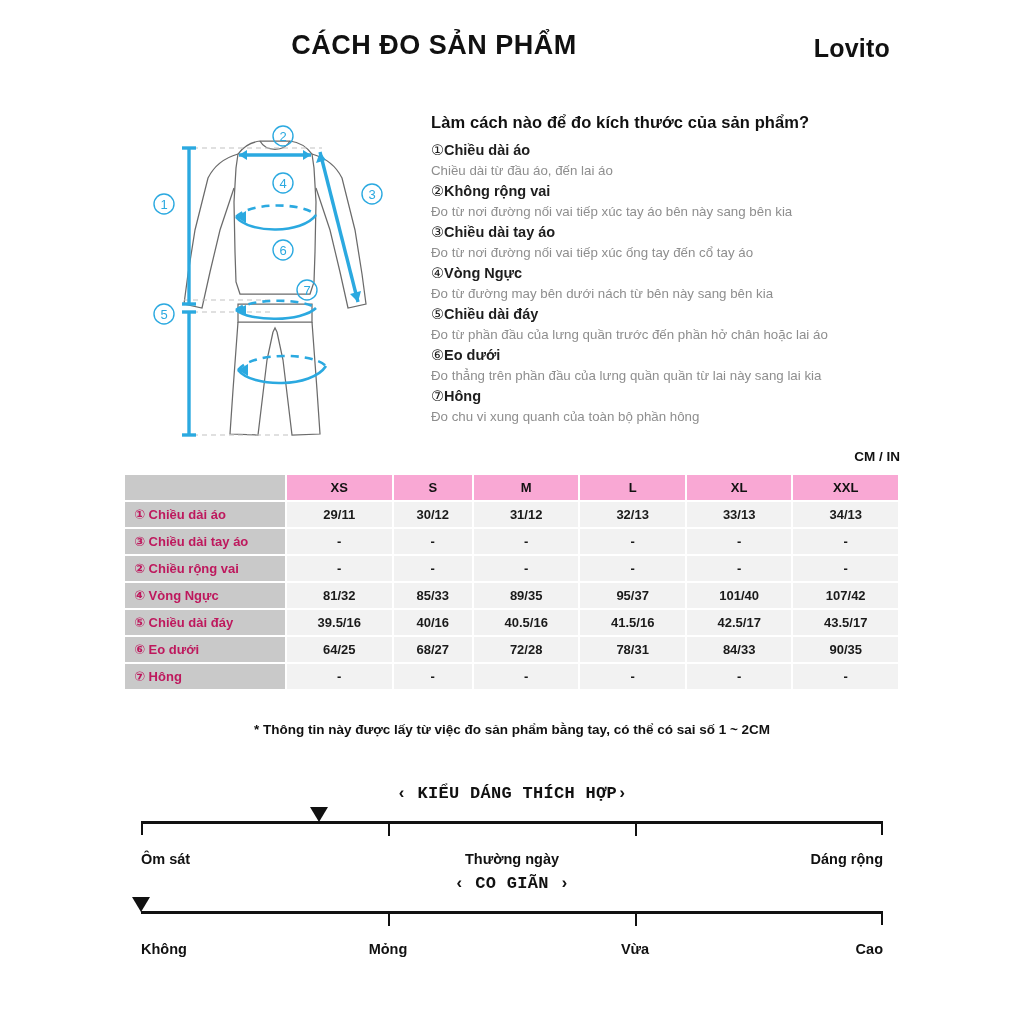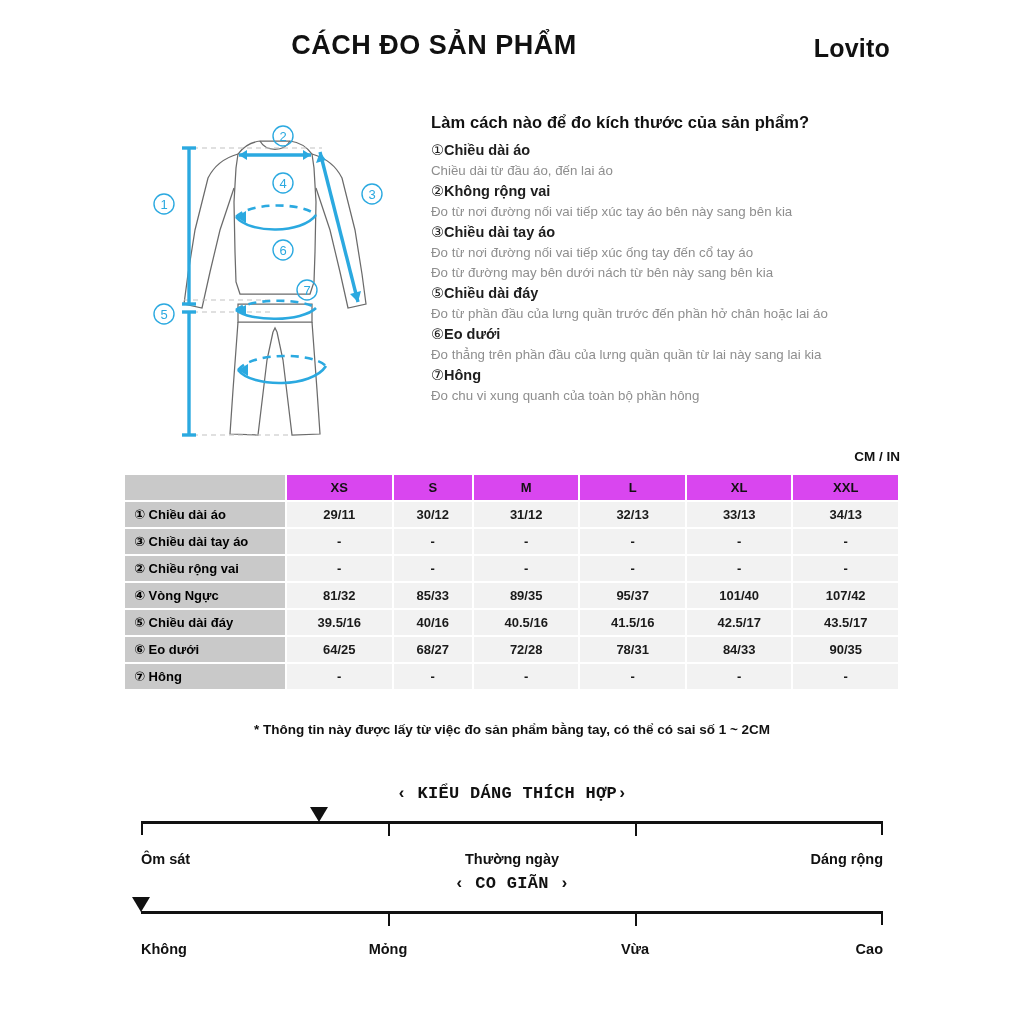--- a/index.html
+++ b/index.html
@@ -41,26 +41,26 @@
   .unit {
     position: absolute; right: 124px; top: 449px;
     font-size: 13.5px; font-weight: bold; color: #111;
   }
 
   
   .tbl { position: absolute; left: 123px; top: 473px; width: 777px; border-collapse: separate; border-spacing: 2px 2px; }
   .tbl td, .tbl th { padding: 0; }
   .tbl .lbl {
     width: 160px; height: 25px;
-    background: #c9c9c9; color: #000000;
+    background: #c9c9c9; color: #be185d;
     font-size: 13px; font-weight: bold; text-align: left;
     padding-left: 9px; white-space: nowrap;
   }
   .tbl .hdrcell {
-    height: 25px; background: #d946ef; color: #111;
+    height: 25px; background: #f9a8d4; color: #111;
     font-size: 13px; font-weight: bold; text-align: center;
   }
   .tbl .hdrlbl { background: #c9c9c9; height: 25px; }
   .tbl .cell {
     height: 25px; background: #f2f2f2; color: #1a1a1a;
     font-size: 13px; font-weight: bold; text-align: center;
   }
 
   
   .note {
@@ -208,20 +208,23 @@
     <div class="instr-item">
       <span class="cnum">②</span><span>Không rộng vai</span>
     </div>
     <div class="instr-desc">Đo từ nơi đường nối vai tiếp xúc tay áo bên này sang bên kia</div>
 
     <div class="instr-item">
       <span class="cnum">③</span><span>Chiều dài tay áo</span>
     </div>
     <div class="instr-desc">Đo từ nơi đường nối vai tiếp xúc ống tay đến cổ tay áo</div>
 
+    <div class="instr-item">
+      <span class="cnum">④</span><span>Vòng Ngực</span>
+    </div>
     <div class="instr-desc">Đo từ đường may bên dưới nách từ bên này sang bên kia</div>
 
     <div class="instr-item">
       <span class="cnum">⑤</span><span>Chiều dài đáy</span>
     </div>
     <div class="instr-desc">Đo từ phần đầu của lưng quần trước đến phần hở chân hoặc lai áo</div>
 
     <div class="instr-item">
       <span class="cnum">⑥</span><span>Eo dưới</span>
     </div>

